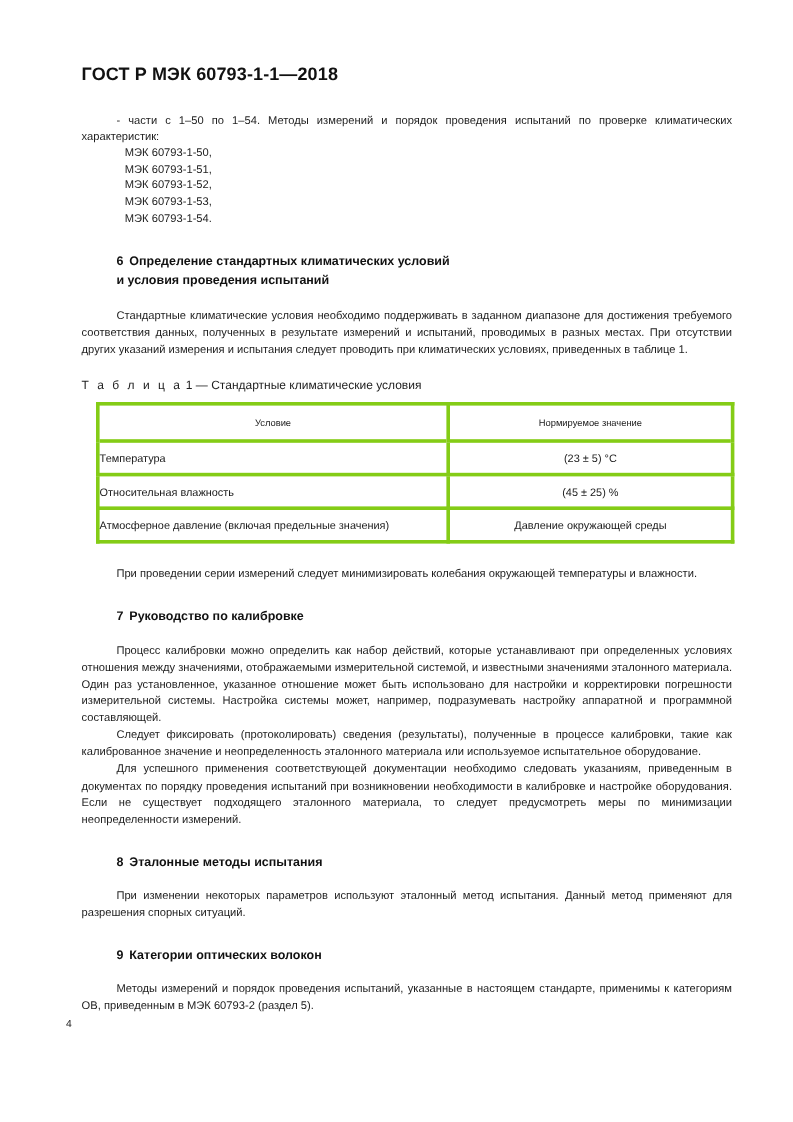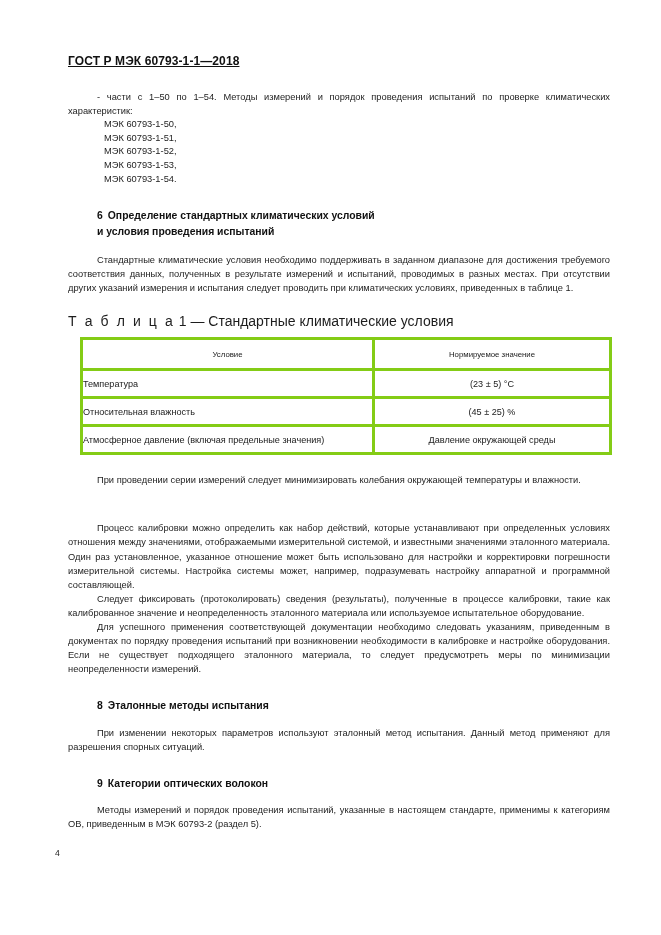--- a/index.html
+++ b/index.html
@@ -23,26 +23,25 @@
     background: #fff;
   }
   .content {
     position: absolute;
     left: 68px;
     top: 54px;
     width: 542px;
   }
 
   .doc-header {
-    font-size: 12px;
+    font-size: 15px;
     font-weight: bold;
     letter-spacing: 0.1px;
     margin: 0 0 22px 0;
     color: #111;
-    text-decoration: underline;
   }
 
   p.body-text {
     font-size: 9.3px;
     line-height: 14.1px;
     text-align: justify;
     margin: 0;
     color: #1d1d1d;
     hyphens: none;
   }
@@ -84,21 +83,21 @@
     margin-right: 5px;
   }
 
   .sp-18 { height: 18px; }
   .sp-14 { height: 14px; }
   .sp-12 { height: 12px; }
   .sp-8  { height: 8px; }
   .sp-22 { height: 22px; }
 
   .table-caption {
-    font-size: 14px;
+    font-size: 10px;
     margin: 0;
     color: #1d1d1d;
   }
   .table-caption .tbl-word {
     letter-spacing: 2.1px;
   }
 
   table.std-table {
     border-collapse: collapse;
     width: 529px;
@@ -203,20 +202,23 @@
         </tr>
       </tbody>
     </table>
 
     <div class="sp-18"></div>
 
     <p class="body-text indent">При проведении серии измерений следует минимизировать колебания окружающей температуры и влажности.</p>
 
     <div class="sp-22"></div>
 
+    <h2 class="section-heading">
+      <span class="num">7</span><span>Руководство по калибровке</span>
+    </h2>
 
     <div class="sp-12"></div>
 
     <p class="body-text indent">Процесс калибровки можно определить как набор действий, которые устанавливают при определенных условиях отношения между значениями, отображаемыми измерительной системой, и известными значениями эталонного материала. Один раз установленное, указанное отношение может быть использовано для настройки и корректировки погрешности измерительной системы. Настройка системы может, например, подразумевать настройку аппаратной и программной составляющей.</p>
     <p class="body-text indent">Следует фиксировать (протоколировать) сведения (результаты), полученные в процессе калибровки, такие как калиброванное значение и неопределенность эталонного материала или используемое испытательное оборудование.</p>
     <p class="body-text indent">Для успешного применения соответствующей документации необходимо следовать указаниям, приведенным в документах по порядку проведения испытаний при возникновении необходимости в калибровке и настройке оборудования. Если не существует подходящего эталонного материала, то следует предусмотреть меры по минимизации неопределенности измерений.</p>
 
     <div class="sp-22"></div>
 
     <h2 class="section-heading">

